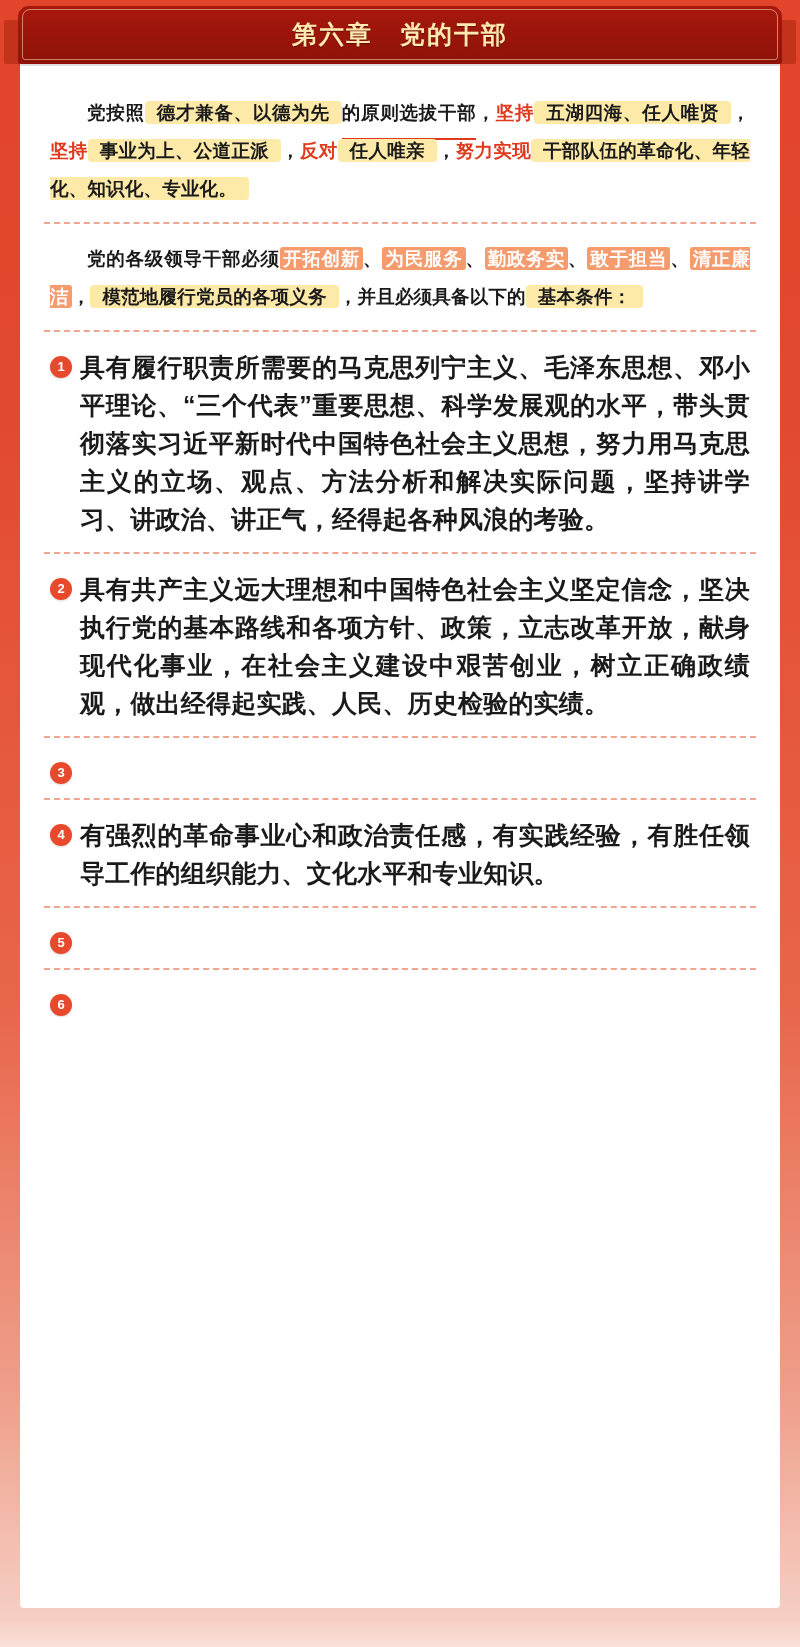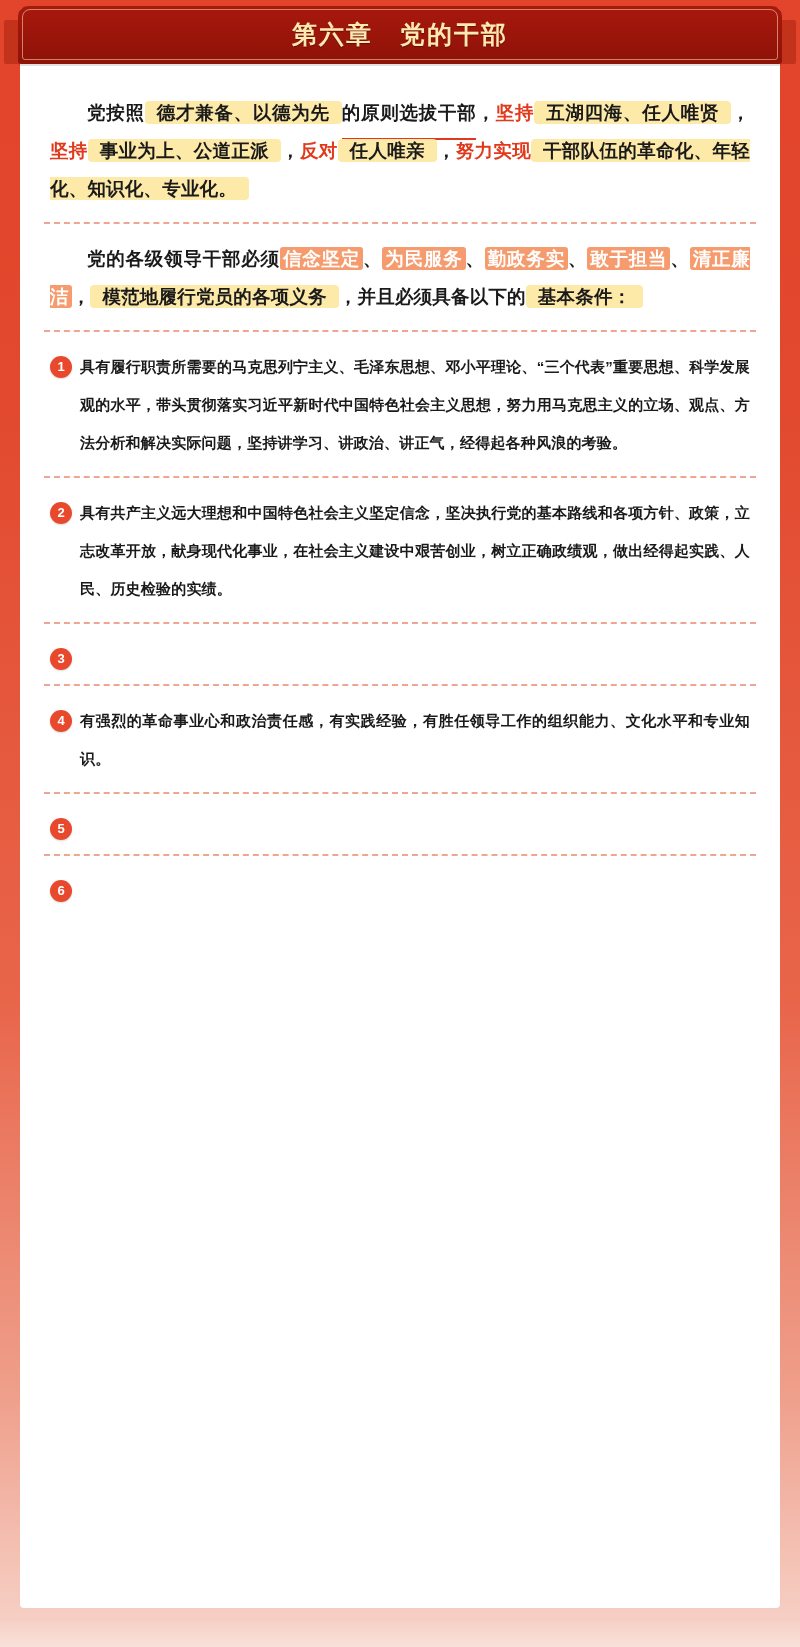--- a/index.html
+++ b/index.html
@@ -143,21 +143,21 @@
     font-weight: bold;
     line-height: 22px;
     text-align: center;
     margin-top: 8px;
     margin-right: 8px;
     box-shadow: 0 1px 2px rgba(0,0,0,0.15);
   }
   .item-text {
     flex: 1 1 auto;
     margin: 0;
-    font-size: 15px;
+    font-size: 25px;
     line-height: 38px;
     color: #1a1a1a;
     text-align: justify;
     font-weight: bold;
     letter-spacing: 0.2px;
   }
 </style>
 </head>
 <body>
 
@@ -179,21 +179,21 @@
     <div class="block">
       <p class="para indent">
         <span>党按照</span><span class="hl-yellow">德才兼备、以德为先</span><span class="underline-red">的原则选拔干部</span><span>，</span><span class="hl-red">坚持</span><span class="hl-yellow">五湖四海、任人唯贤</span><span>，</span><span class="hl-red">坚持</span><span class="hl-yellow">事业为上、公道正派</span><span>，</span><span class="hl-red">反对</span><span class="hl-yellow">任人唯亲</span><span>，</span><span class="hl-red">努力实现</span><span class="hl-yellow">干部队伍的革命化、年轻化、知识化、专业化。</span>
       </p>
     </div>
 
     <div class="divider"></div>
 
     <div class="block">
       <p class="para indent">
-        <span>党的各级领导干部必须</span><span class="hl-orange">信念坚定</span><span>、</span><span class="hl-orange">为民服务</span><span>、</span><span class="hl-orange">勤政务实</span><span>、</span><span class="hl-orange">敢于担当</span><span>、</span><span class="hl-orange">清正廉洁</span><span>，</span><span class="hl-yellow">模范地履行党员的各项义务</span><span>，并且必须具备以下的</span><span class="hl-yellow">基本条件：</span>
+        <span>党的各级领导干部必须</span><span class="hl-orange">开拓创新</span><span>、</span><span class="hl-orange">为民服务</span><span>、</span><span class="hl-orange">勤政务实</span><span>、</span><span class="hl-orange">敢于担当</span><span>、</span><span class="hl-orange">清正廉洁</span><span>，</span><span class="hl-yellow">模范地履行党员的各项义务</span><span>，并且必须具备以下的</span><span class="hl-yellow">基本条件：</span>
       </p>
     </div>
 
     <div class="divider"></div>
 
     <div class="item">
       <div class="num">1</div>
       <p class="item-text">具有履行职责所需要的马克思列宁主义、毛泽东思想、邓小平理论、“三个代表”重要思想、科学发展观的水平，带头贯彻落实习近平新时代中国特色社会主义思想，努力用马克思主义的立场、观点、方法分析和解决实际问题，坚持讲学习、讲政治、讲正气，经得起各种风浪的考验。</p>
     </div>
 

